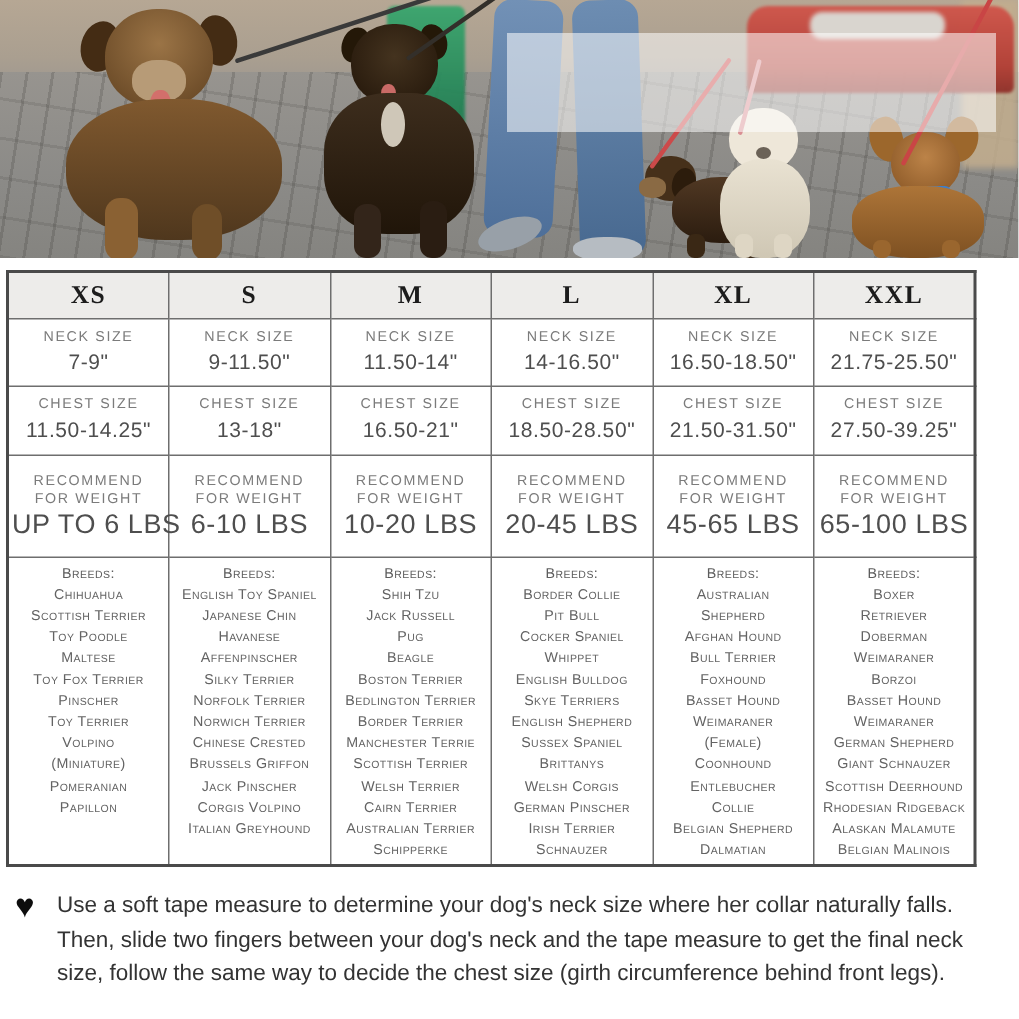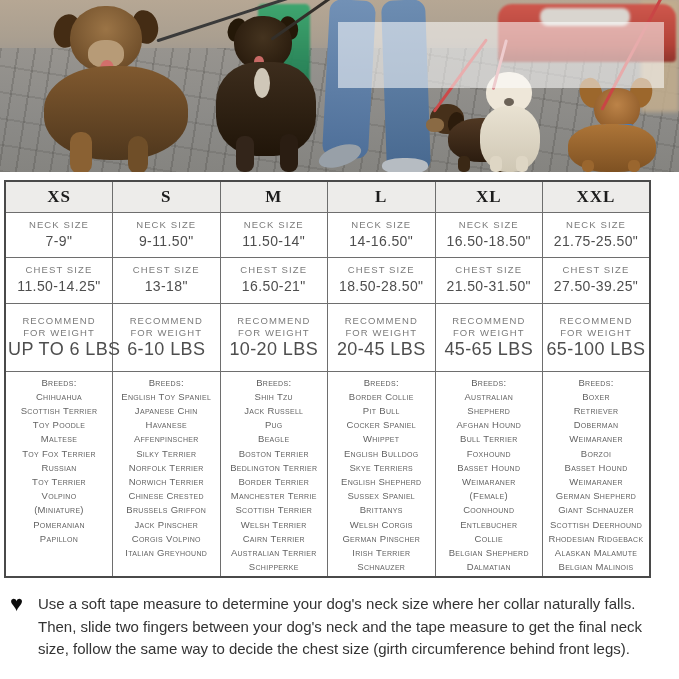--- a/index.html
+++ b/index.html
@@ -328,21 +328,21 @@
           </td>
         </tr>
       <tr id="row-breeds">
           <td class="cell cell-breeds">
             <div class="breed-line breeds-label">Breeds:</div>
             <div class="breed-line">Chihuahua</div>
             <div class="breed-line">Scottish Terrier</div>
             <div class="breed-line">Toy Poodle</div>
             <div class="breed-line">Maltese</div>
             <div class="breed-line">Toy Fox Terrier</div>
-            <div class="breed-line">Russian</div>
+            <div class="breed-line">Pinscher</div>
             <div class="breed-line">Toy Terrier</div>
             <div class="breed-line">Volpino</div>
             <div class="breed-line">(Miniature)</div>
             <div class="breed-line">Pomeranian</div>
             <div class="breed-line">Papillon</div>
           </td>
           <td class="cell cell-breeds">
             <div class="breed-line breeds-label">Breeds:</div>
             <div class="breed-line">English Toy Spaniel</div>
             <div class="breed-line">Japanese Chin</div>

